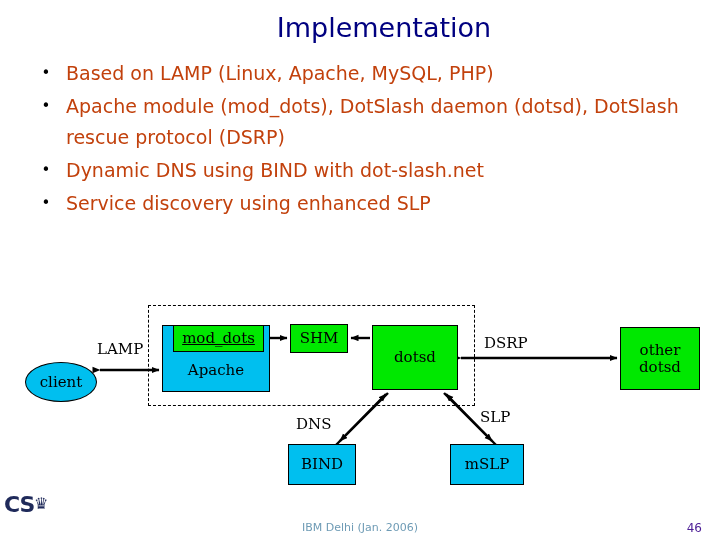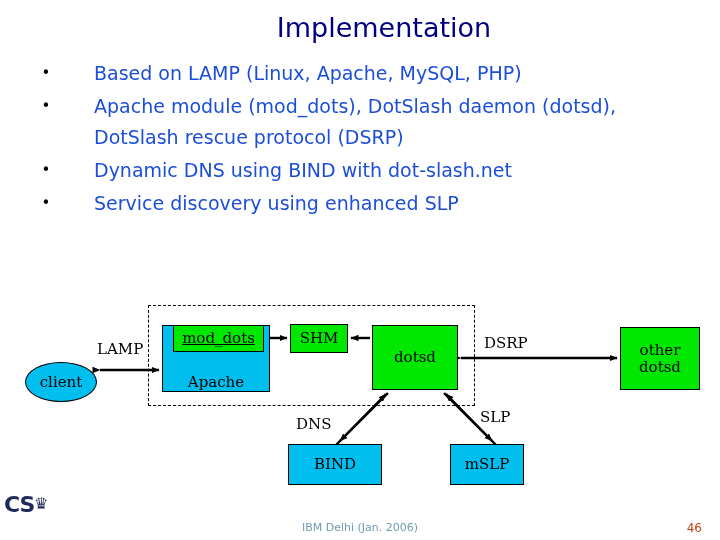--- a/index.html
+++ b/index.html
@@ -49,22 +49,21 @@
     text-align: center;
     font-size: 15px;
     line-height: 31px;
     color: #000000;
   }
   .bullet-text {
     flex: 1 1 auto;
     font-family: "DejaVu Sans", sans-serif;
     font-size: 19px;
     line-height: 31px;
-    color: #1d4ed8;
-    margin-left: 28px;
+    color: #c2410c;
   }
 
   
   #diagram {
     position: absolute;
     left: 0;
     top: 0;
     width: 720px;
     height: 540px;
     pointer-events: none;
@@ -87,36 +86,37 @@
   .green { background: #00E800; }
 
   #node-client {
     left: 25px; top: 362px; width: 72px; height: 40px;
     border-radius: 50%;
   }
   #node-apache {
     left: 162px; top: 325px; width: 108px; height: 67px;
     align-items: flex-end;
     justify-content: center;
+    padding-bottom: 12px;
   }
   #node-moddots {
     left: 173px; top: 325px; width: 91px; height: 27px; text-decoration: underline;
   }
   #node-shm {
     left: 290px; top: 324px; width: 58px; height: 29px;
   }
   #node-dotsd {
     left: 372px; top: 325px; width: 86px; height: 65px;
   }
   #node-other-dotsd {
     left: 620px; top: 327px; width: 80px; height: 63px;
     flex-direction: column;
   }
   #node-bind {
-    left: 288px; top: 444px; width: 94px; height: 41px;
+    left: 288px; top: 444px; width: 68px; height: 41px;
   }
   #node-mslp {
     left: 450px; top: 444px; width: 74px; height: 41px;
   }
 
   
   #dashed-box {
     position: absolute;
     left: 148px; top: 305px;
     width: 327px; height: 101px;
@@ -168,21 +168,21 @@
     text-align: center;
     font-family: "DejaVu Sans", sans-serif;
     font-size: 11px;
     color: #6E9BB5;
   }
   #footer-page {
     position: absolute;
     right: 18px; top: 521px;
     font-family: "DejaVu Sans", sans-serif;
     font-size: 12px;
-    color: #c2410c;
+    color: #4c1d95;
   }
 </style>
 </head>
 <body>
 
 <div id="slide">
 
   <div id="slide-title">Implementation</div>
 
   <div id="bullets">

